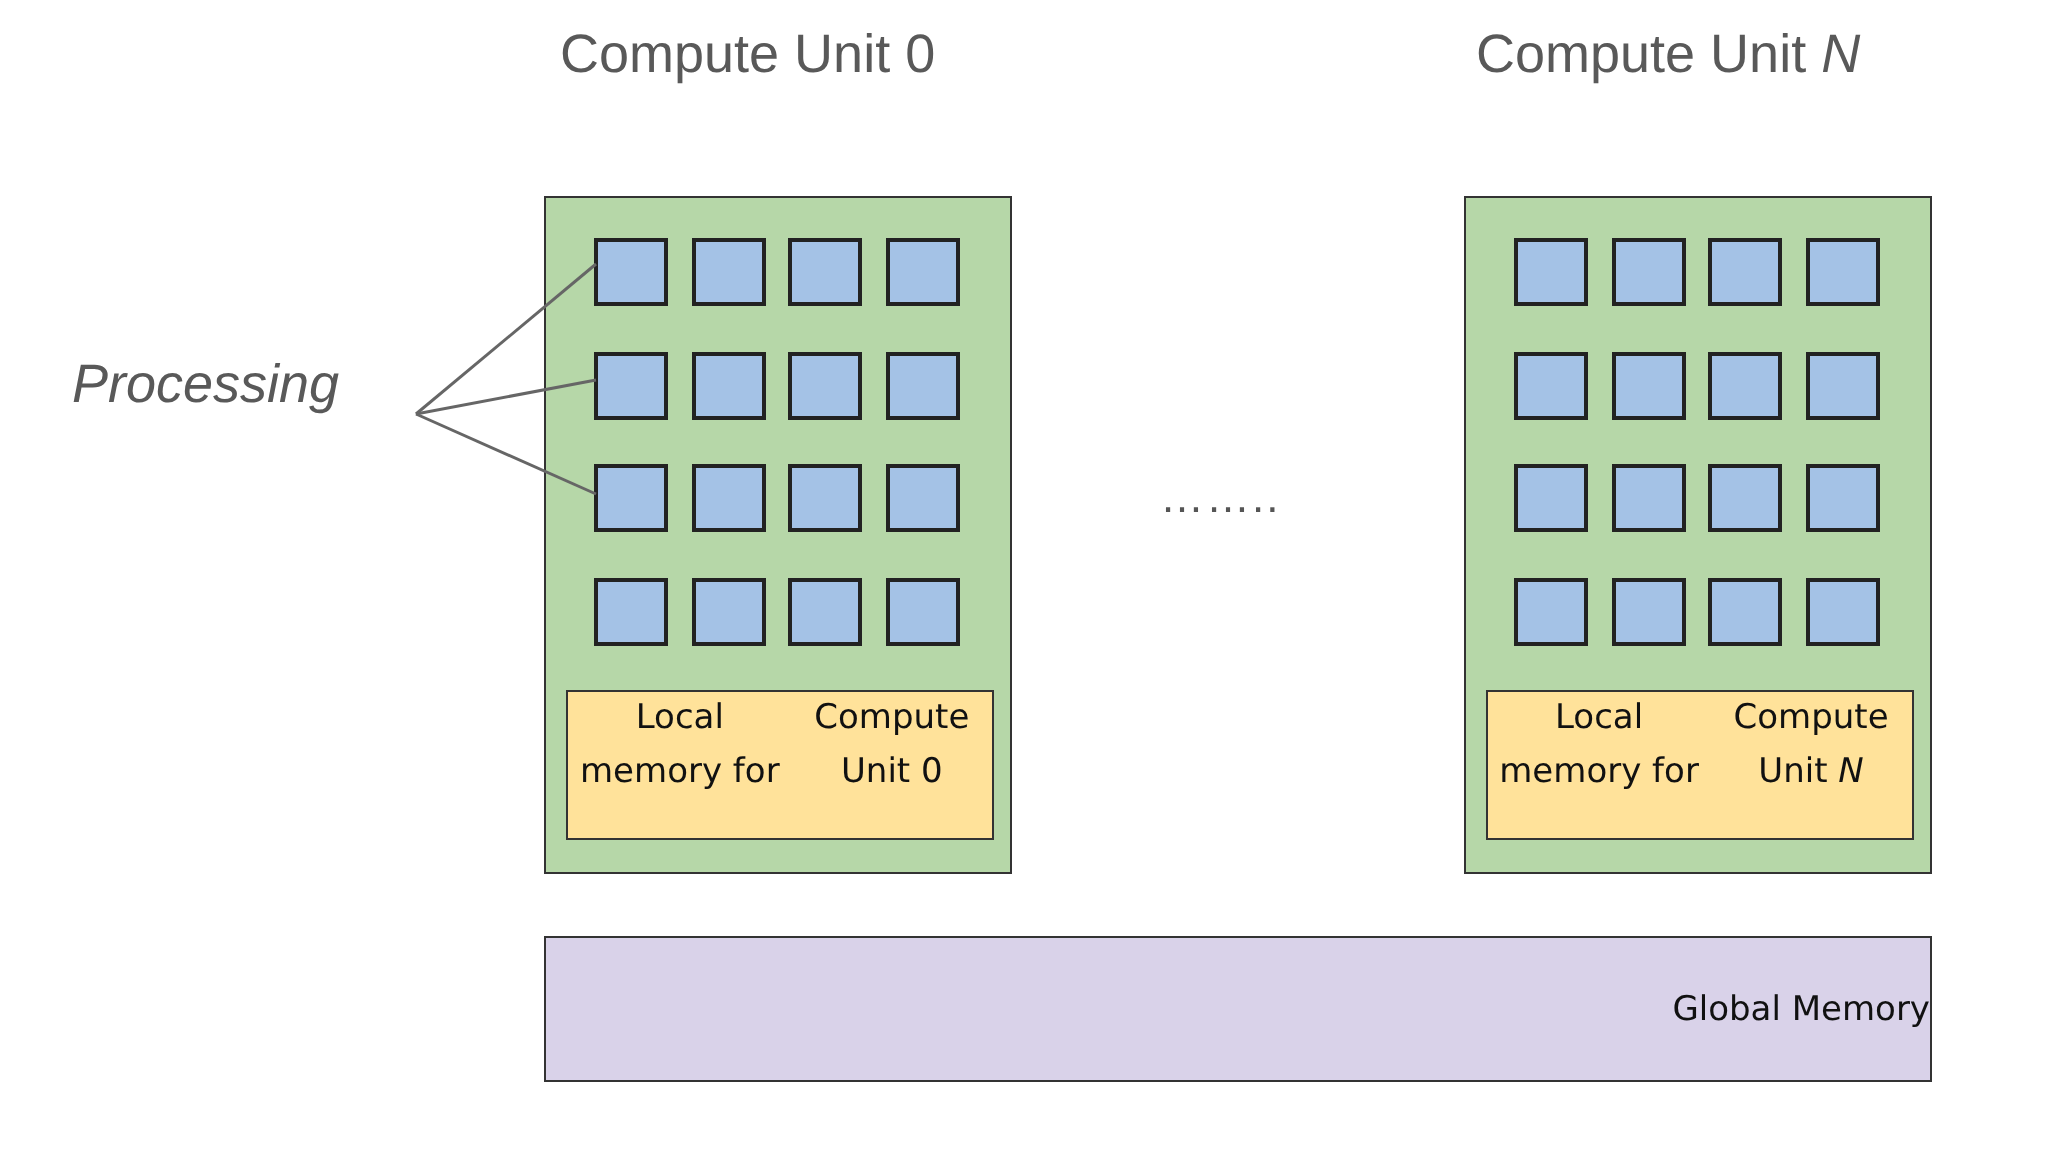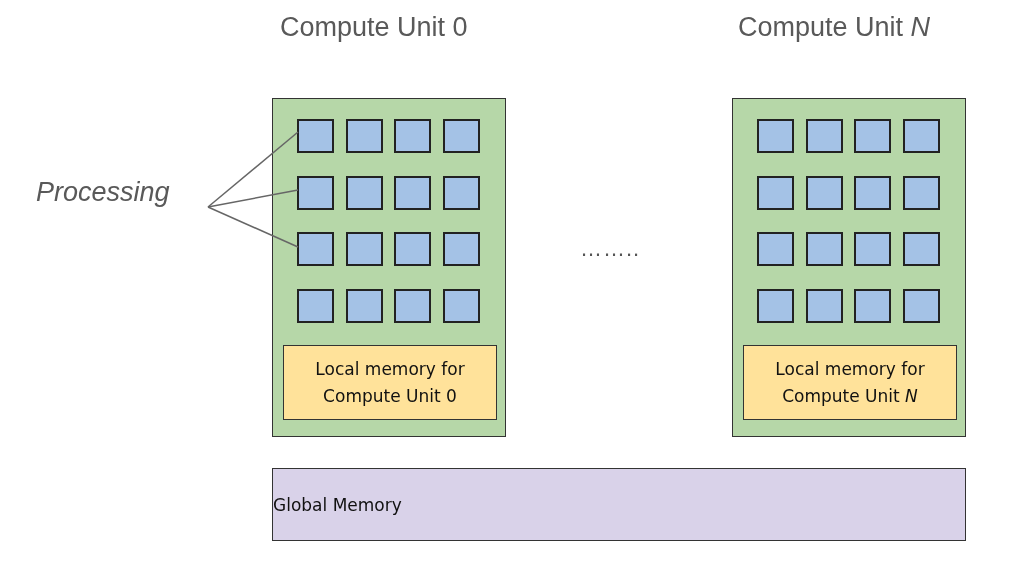--- a/index.html
+++ b/index.html
@@ -3,26 +3,26 @@
 <meta charset="utf-8">
 <style>
   html, body { margin:0; padding:0; background:#ffffff; }
   body { width:1024px; height:582px; position:relative; overflow:hidden; }
   .title { position:absolute; font-family:"Liberation Sans", sans-serif; font-size:27px; color:#595959; white-space:nowrap; }
   .title i { font-style:italic; }
   .cu { position:absolute; background:#b6d7a8; border:1.5px solid #333; box-sizing:border-box; }
   .pe { position:absolute; width:37px; height:34px; background:#a4c2e6; border:2px solid #222; box-sizing:border-box; }
   .lm { position:absolute; background:#ffe29a; border:1.5px solid #333; box-sizing:border-box;
         font-family:"DejaVu Sans", sans-serif; font-size:17px; color:#111; text-align:center; line-height:27px;
-        display:flex; flex-direction:column; justify-content:center; }
+        display:flex; flex-direction:row; justify-content:center; }
   .lm i { font-style:italic; }
   .pe-label { position:absolute; left:36px; top:175px; font-family:"Liberation Sans", sans-serif; font-size:27px; color:#595959; line-height:34px;font-style:italic; }
   .dots { position:absolute; left:580px; top:236px; font-family:"Liberation Sans", sans-serif; font-size:22px; color:#555; letter-spacing:1px; }
   .gm { position:absolute; left:272px; top:468px; width:694px; height:73px; background:#d9d2e9; border:1.5px solid #333; box-sizing:border-box;
-        font-family:"DejaVu Sans", sans-serif; font-size:17px; color:#111; display:flex; align-items:center; justify-content:flex-start; }
+        font-family:"DejaVu Sans", sans-serif; font-size:17px; color:#111; display:flex; align-items:center; justify-content:flex-end; }
   svg.lines { position:absolute; left:0; top:0; }
 </style>
 </head>
 <body>
 
 <div class="title" style="left:280px; top:12px;">
   <span>Compute Unit </span><span>0</span>
 </div>
 <div class="title" style="left:738px; top:12px;">
   <span>Compute Unit </span><i>N</i>

